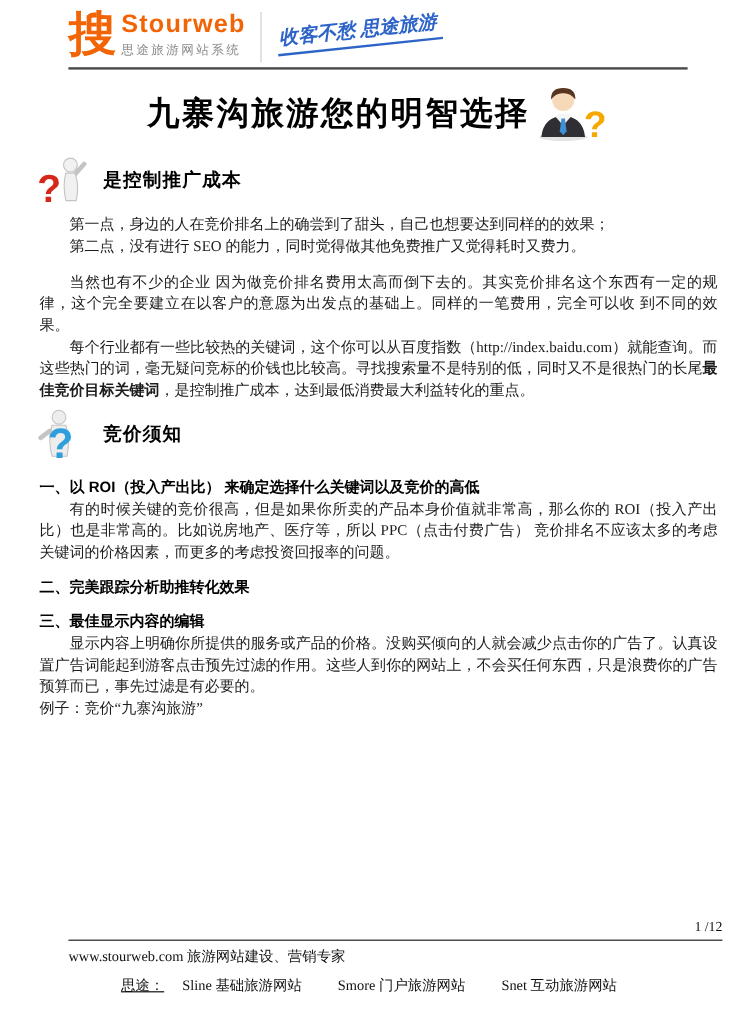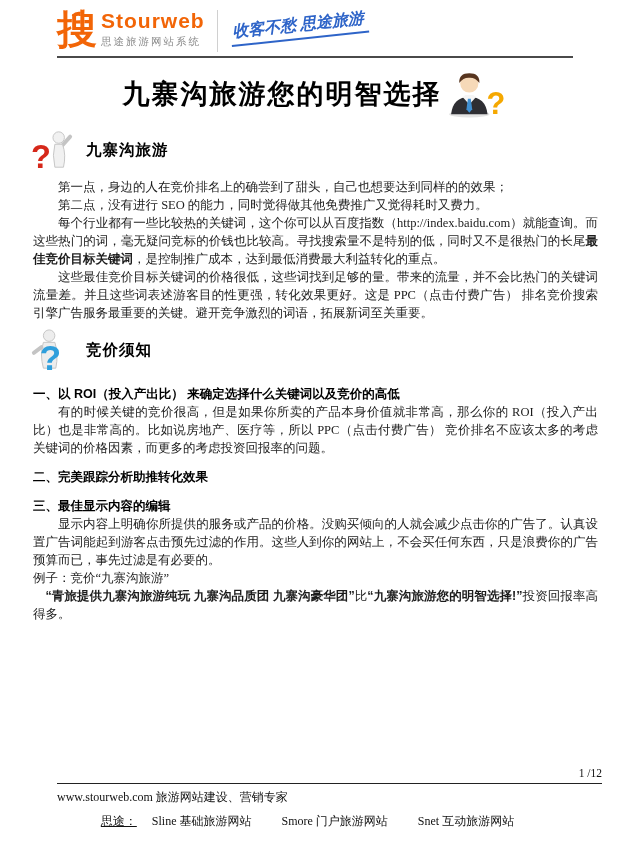--- a/index.html
+++ b/index.html
@@ -90,28 +90,28 @@
 
   <div class="sec-head">
     <svg class="sec-icon" viewBox="0 0 46 46">
       <path d="M34 18 L42 9" stroke="#c4c4c4" stroke-width="4" fill="none" stroke-linecap="round"></path>
       <g fill="#f1f1f1" stroke="#c4c4c4" stroke-width="1">
         <circle cx="30" cy="10" r="6"></circle>
         <path d="M26 17 Q23 28 26 41 L35 41 Q38 28 34 17 Z"></path>
       </g>
       <text x="1" y="42" font-size="34" font-weight="bold" fill="#d6281a" font-family="sans-serif">?</text>
     </svg>
-    <h2>九寨沟旅游</h2>
+    <h2>是控制推广成本</h2>
   </div>
 
   <div class="bodytext">
     <p class="para pts">第一点，身边的人在竞价排名上的确尝到了甜头，自己也想要达到同样的的效果；</p>
     <p class="para">第二点，没有进行 SEO 的能力，同时觉得做其他免费推广又觉得耗时又费力。</p>
+    <p class="para gap-top">当然也有不少的企业 因为做竞价排名费用太高而倒下去的。其实竞价排名这个东西有一定的规律，这个完全要建立在以客户的意愿为出发点的基础上。同样的一笔费用，完全可以收 到不同的效果。</p>
     <p class="para"><span>每个行业都有一些比较热的关键词，这个你可以从百度指数（http://index.baidu.com）就能查询。而这些热门的词，毫无疑问竞标的价钱也比较高。寻找搜索量不是特别的低，同时又不是很热门的长尾</span><span class="b">最佳竞价目标关键词</span><span>，是控制推广成本，达到最低消费最大利益转化的重点。</span></p>
-    <p class="para">这些最佳竞价目标关键词的价格很低，这些词找到足够的量。带来的流量，并不会比热门的关键词流量差。并且这些词表述游客目的性更强，转化效果更好。这是 PPC（点击付费广告） 排名竞价搜索引擎广告服务最重要的关键。避开竞争激烈的词语，拓展新词至关重要。</p>
   </div>
 
   <div class="sec-head">
     <svg class="sec-icon" viewBox="0 0 46 46">
       <g fill="#ededed" stroke="#c4c4c4" stroke-width="1">
         <circle cx="20" cy="8" r="6"></circle>
         <path d="M14 15 Q10 28 14 42 L27 42 Q30 28 26 15 Z"></path>
       </g>
       <path d="M12 20 L4 26" stroke="#c4c4c4" stroke-width="4" fill="none" stroke-linecap="round"></path>
       <text x="10" y="44" font-size="37" font-weight="bold" fill="#2f9fdc" font-family="sans-serif">?</text>
@@ -121,21 +121,20 @@
 
   <div class="bodytext">
     <p class="para h3">一、以 ROI（投入产出比） 来确定选择什么关键词以及竞价的高低</p>
     <p class="para">有的时候关键的竞价很高，但是如果你所卖的产品本身价值就非常高，那么你的 ROI（投入产出比）也是非常高的。比如说房地产、医疗等，所以 PPC（点击付费广告） 竞价排名不应该太多的考虑 关键词的价格因素，而更多的考虑投资回报率的问题。</p>
 
     <p class="para h3">二、完美跟踪分析助推转化效果</p>
 
     <p class="para h3">三、最佳显示内容的编辑</p>
     <p class="para">显示内容上明确你所提供的服务或产品的价格。没购买倾向的人就会减少点击你的广告了。认真设置广告词能起到游客点击预先过滤的作用。这些人到你的网站上，不会买任何东西，只是浪费你的广告预算而已，事先过滤是有必要的。</p>
     <p class="para noindent">例子：竞价“九寨沟旅游”</p>
-    <p class="para ex-line"><span class="b">“青旅提供九寨沟旅游纯玩 九寨沟品质团 九寨沟豪华团”</span><span>比</span><span class="b">“九寨沟旅游您的明智选择!”</span><span>投资回报率高得多。</span></p>
   </div>
 
   <div class="footer">
     <div class="page-num">1 /12</div>
     <div class="footer-rule"></div>
     <div class="footer-site">www.stourweb.com 旅游网站建设、营销专家</div>
     <div class="footer-products"><span class="brand">思途：</span><span>Sline 基础旅游网站</span><span>Smore 门户旅游网站</span><span>Snet 互动旅游网站</span></div>
   </div>
 
 </div>

